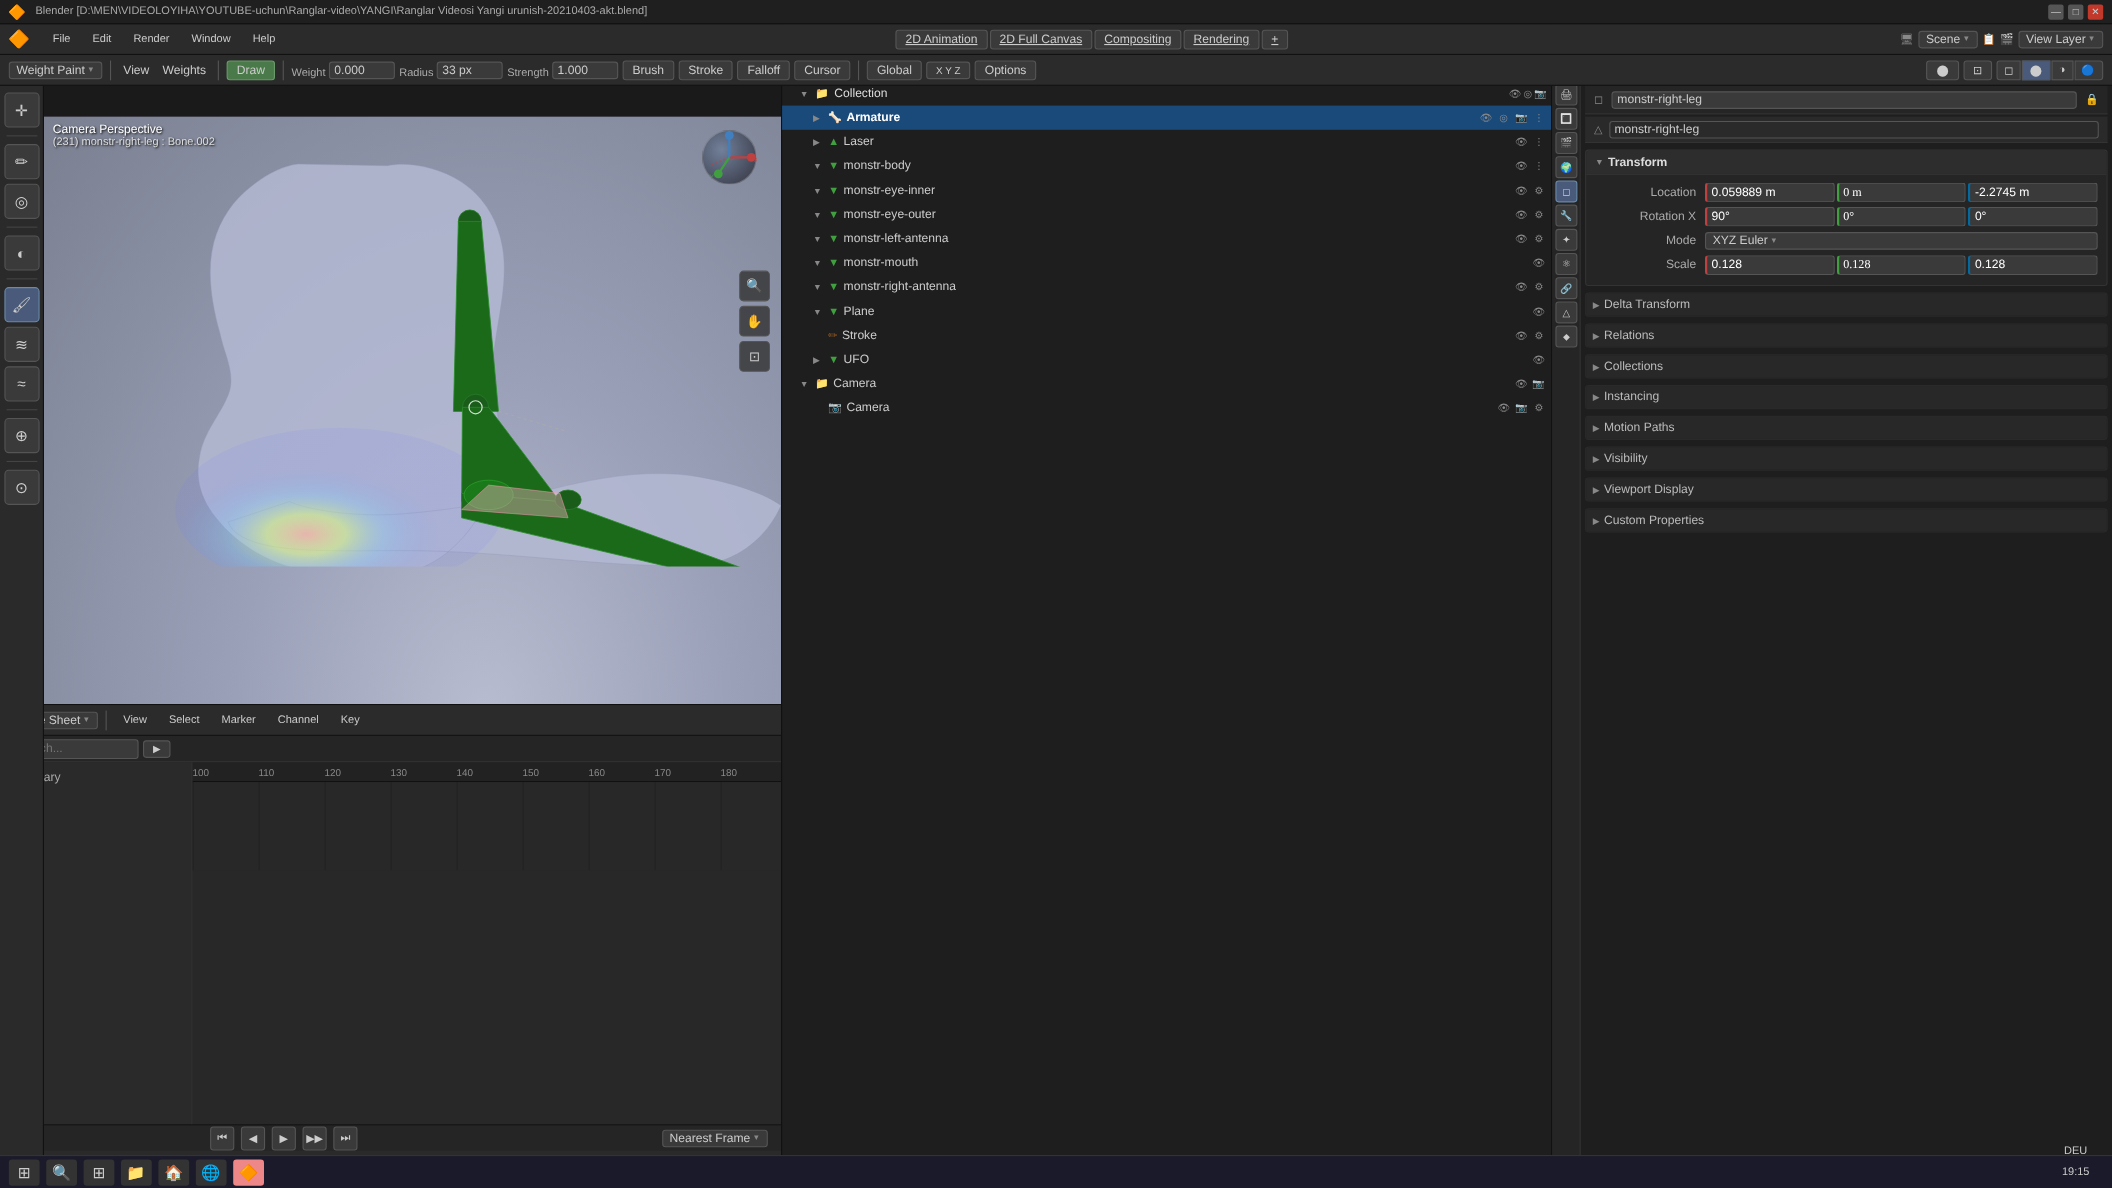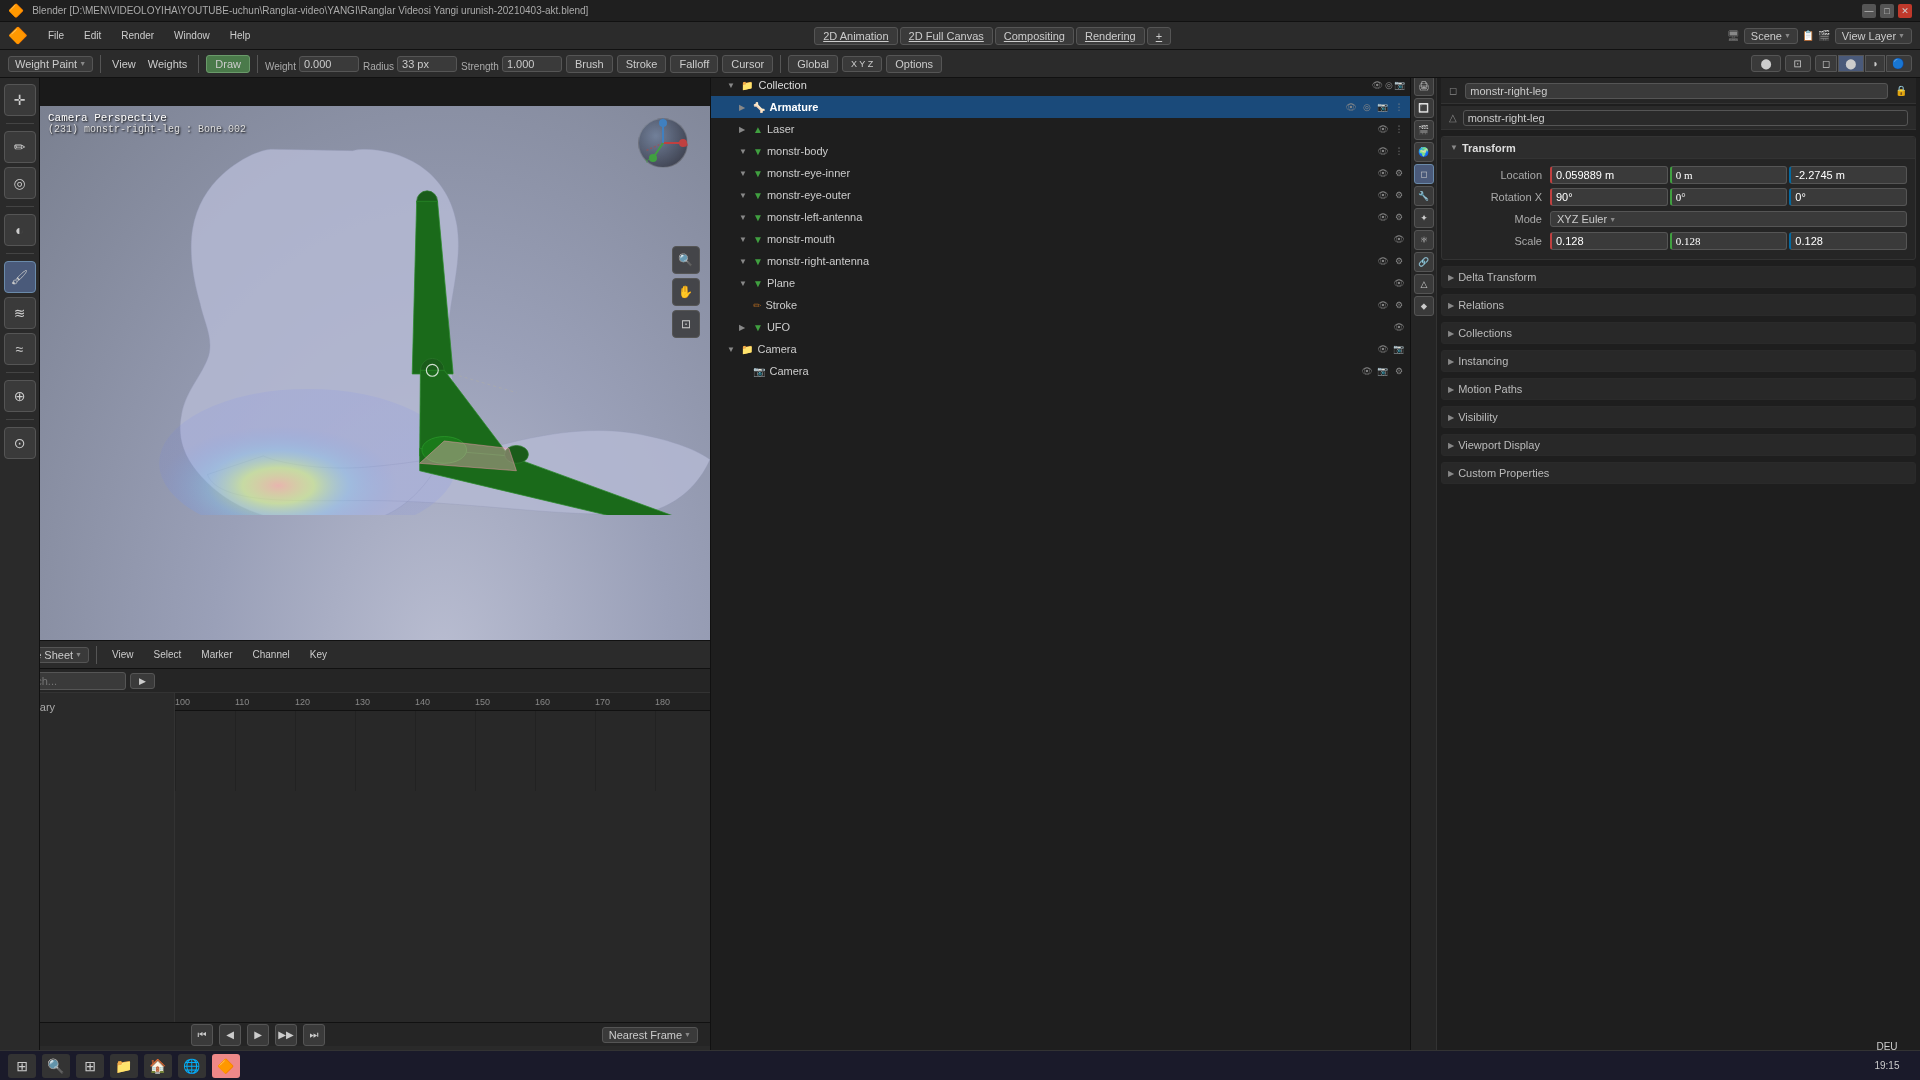--- a/index.html
+++ b/index.html
@@ -70,21 +70,21 @@
     .tool-sep { width: 28px; height: 1px; background: #444; margin: 3px 0; }
 
     
     #viewport {
       position: absolute; top: 106px; left: 40px; right: 1210px; bottom: 195px;
       background: #4a4a5a;
       overflow: hidden;
     }
     #viewport-info {
       position: absolute; top: 6px; left: 8px;
-      color: #fff; font-size: 11px; font-family: Liberation Mono, monospace;
+      color: #fff; font-size: 11px;
     }
     .viewport-bg {
       position: absolute; inset: 0;
       background: radial-gradient(ellipse at 60% 70%, #b8bcd0 0%, #9aa0b8 40%, #7a8090 100%);
     }
 
     
     #gizmo {
       position: absolute; top: 20px; right: 20px; width: 60px; height: 60px;
     }

